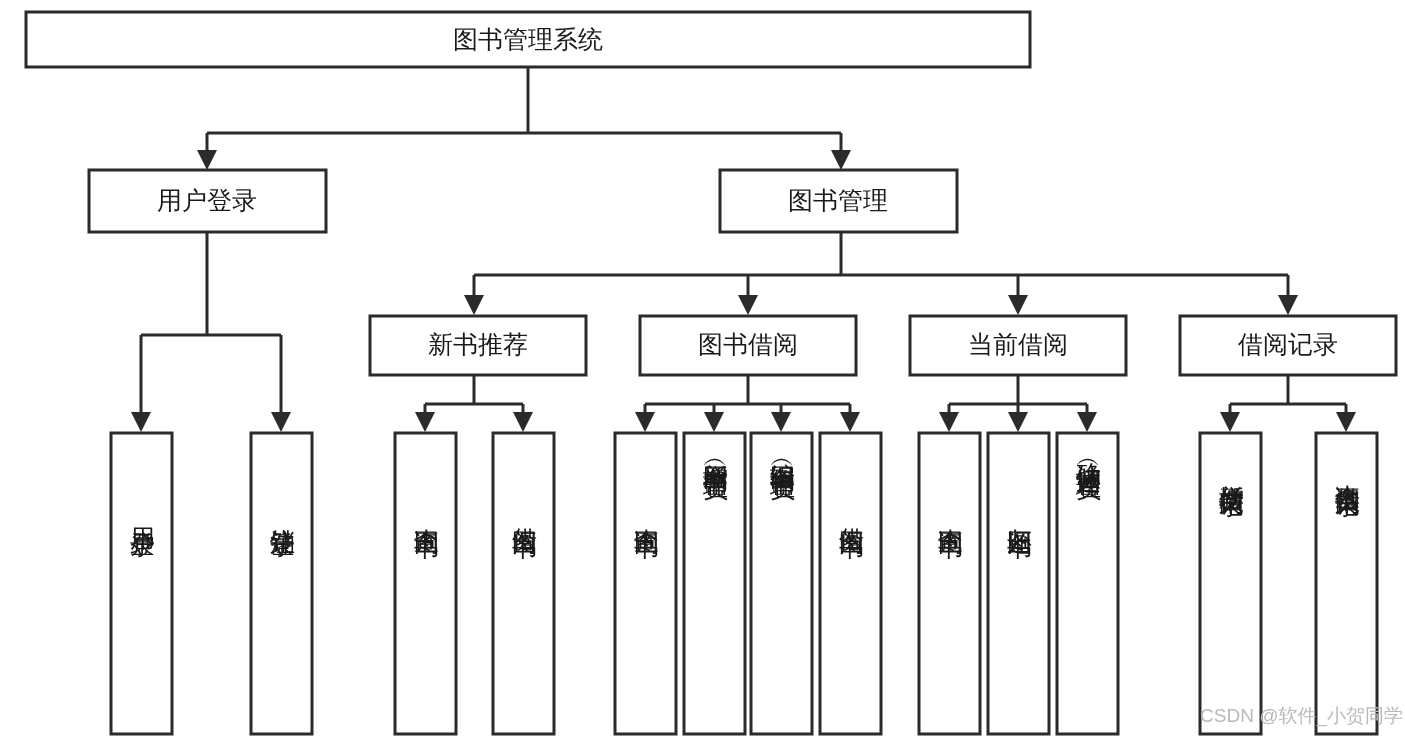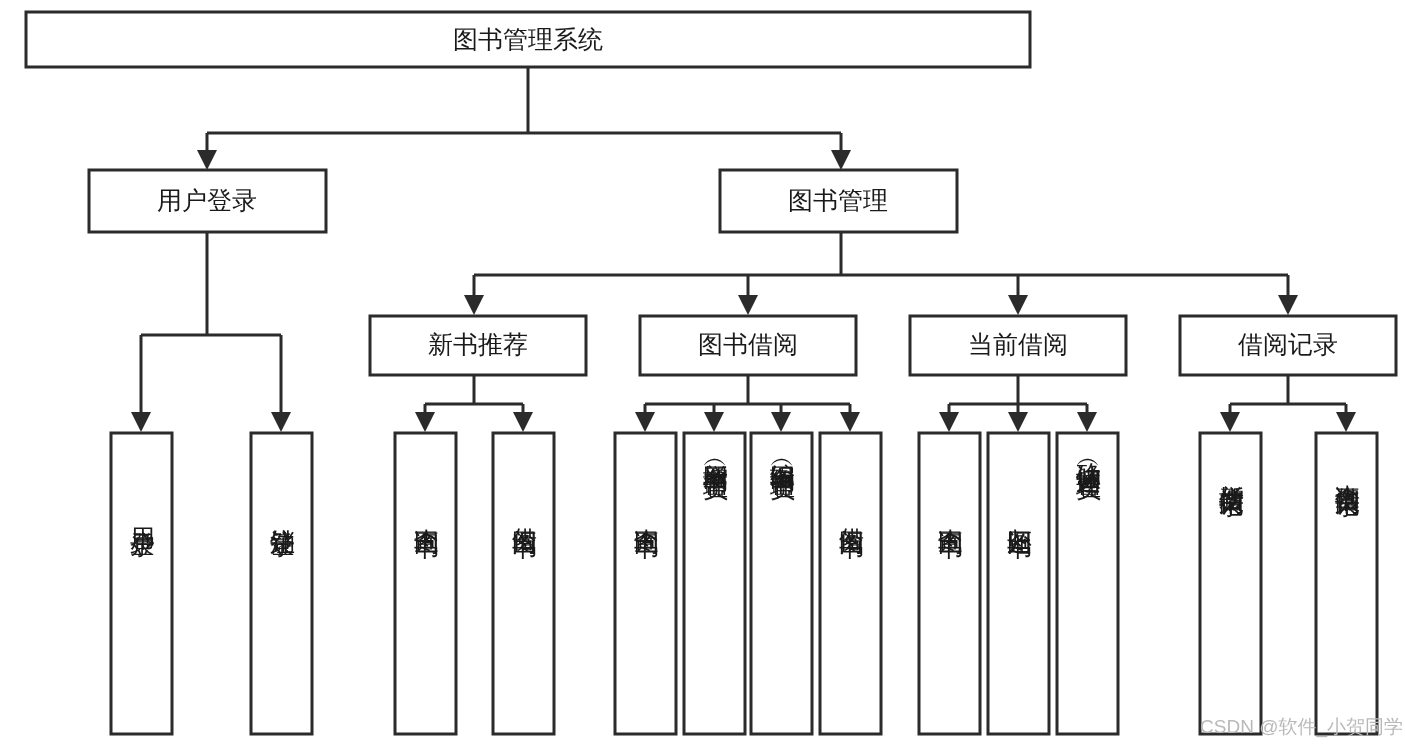--- a/index.html
+++ b/index.html
@@ -60,21 +60,21 @@
     line-height: 1.08;
     color: #1a1a1a;
     letter-spacing: 2px;
     white-space: nowrap;
     text-align: start;
     pointer-events: none;
   }
   #watermark {
     position: absolute;
     right: 10px;
-    bottom: 6px;
+    bottom: 17px;
     font-family: "Liberation Sans", "DejaVu Sans", sans-serif;
     font-size: 19px;
     color: #b9b9b9;
     white-space: nowrap;
     user-select: none;
   }
 </style>
 </head>
 <body>
 

